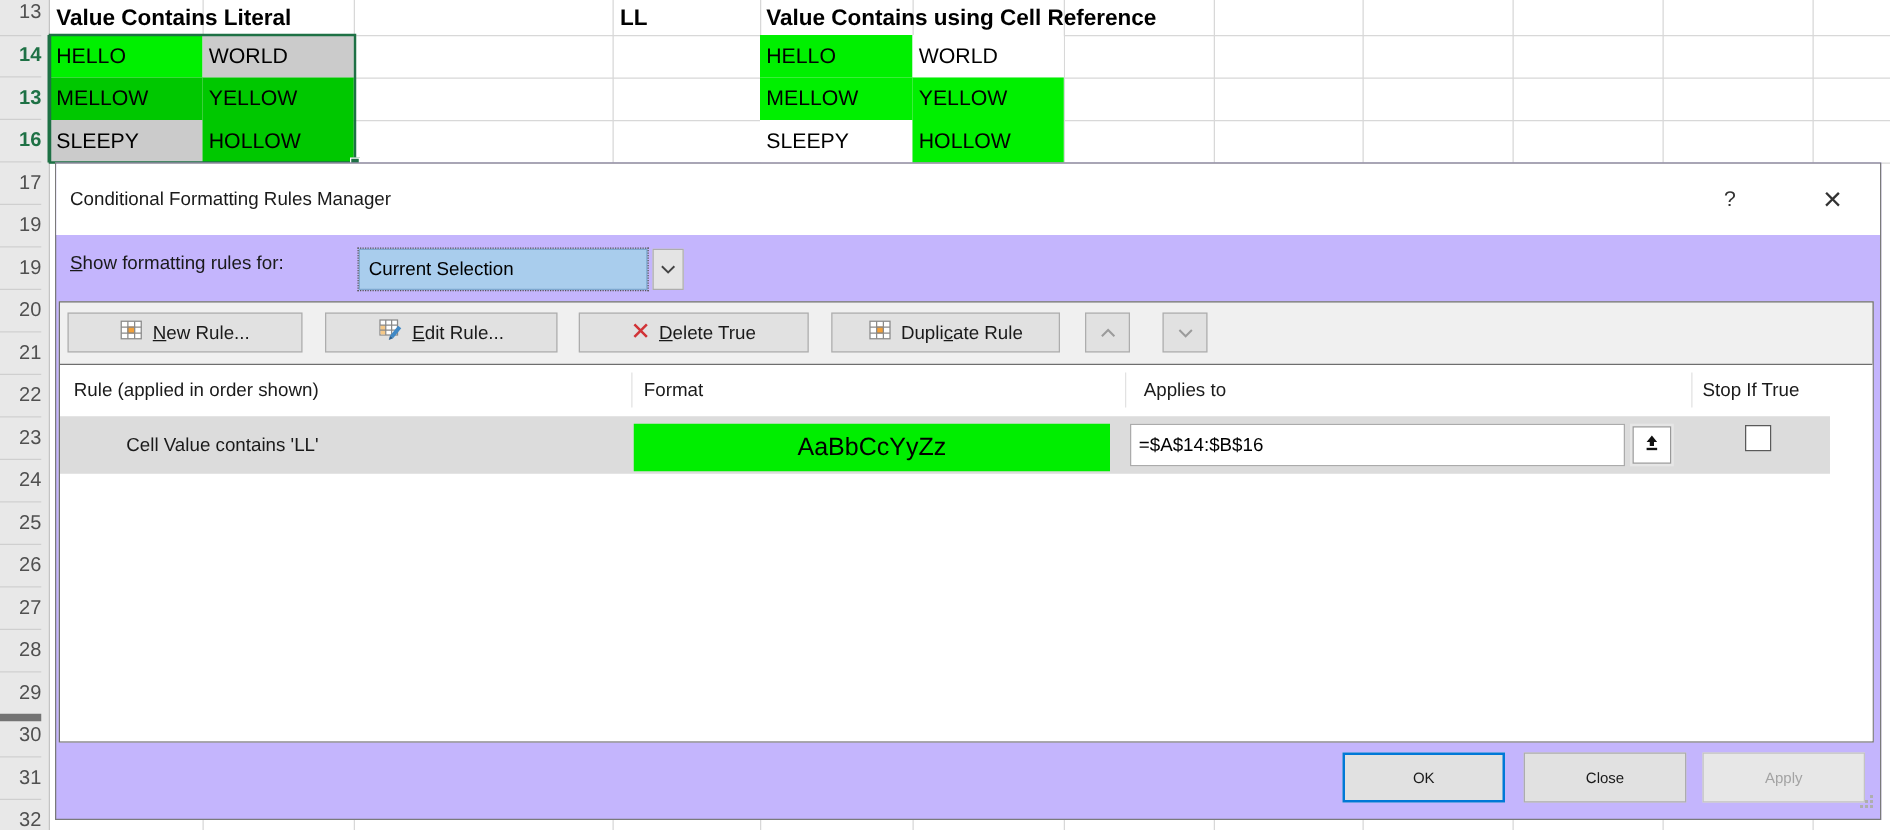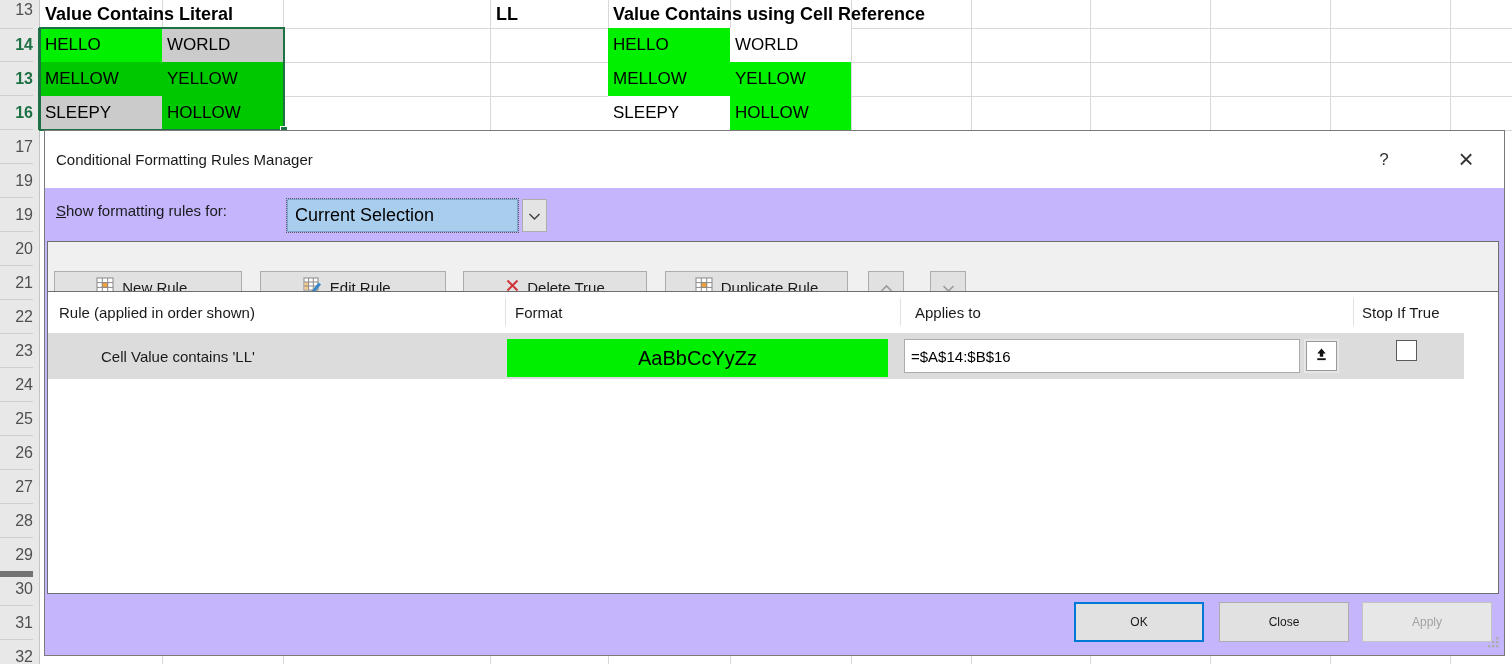--- a/index.html
+++ b/index.html
@@ -28,26 +28,26 @@
   
   .dialog{position:absolute;left:44px;top:130px;width:1461px;height:526px;background:#c4b5fd;
           border:1px solid #7a7a7a;box-sizing:border-box;font-size:15px;color:#1a1a1a;}
   .titlebar{position:absolute;left:0;top:0;right:0;height:57px;background:#fff;}
   .title{position:absolute;left:11px;top:0;height:57px;display:flex;align-items:center;font-size:15px;}
   .cap-btn{position:absolute;top:0;height:57px;width:44px;display:flex;align-items:center;
            justify-content:center;color:#333;cursor:pointer;background:transparent;border:none;}
   .lbl-u .u{text-decoration:underline;}
   .combo-field{position:absolute;box-sizing:border-box;background:#a9cded;border:1px solid #7da7cf;
                outline:1px dotted #555;outline-offset:0px;display:flex;align-items:center;
-               padding-left:7px;font-size:18px;color:#000;}
+               padding-left:7px;font-size:15px;color:#000;}
   .combo-arrow{position:absolute;box-sizing:border-box;background:#e4e4e4;border:1px solid #adadad;
                display:flex;align-items:center;justify-content:center;}
   .frame{position:absolute;left:2px;top:110px;width:1452px;height:353px;border:1px solid #6e6e6e;
          box-sizing:border-box;background:#f0f0f0;}
-  .tbtn{position:absolute;top:29px;height:32px;box-sizing:border-box;background:#e1e1e1;
+  .tbtn{position:absolute;top:8px;height:32px;box-sizing:border-box;background:#e1e1e1;
         border:1px solid #adadad;display:flex;align-items:center;justify-content:center;
         gap:7px;font-size:15px;color:#1a1a1a;cursor:pointer;}
   .tbtn svg{flex:0 0 auto;}
   .listbox{position:absolute;left:0;right:0;top:49px;bottom:0;background:#fff;
            border-top:1px solid #6e6e6e;}
   .colhead{position:absolute;top:0;height:40px;display:flex;align-items:center;font-size:15px;color:#1a1a1a;}
   .colsep{position:absolute;top:6px;height:28px;width:1px;background:#e2e2e2;}
   .rulerow{position:absolute;left:0;top:41px;width:1416px;height:46px;background:#dcdcdc;}
   .rule-name{position:absolute;left:53px;top:0;height:46px;display:flex;align-items:center;font-size:15px;}
   .preview{position:absolute;left:459px;top:6px;width:381px;height:38px;display:flex;

